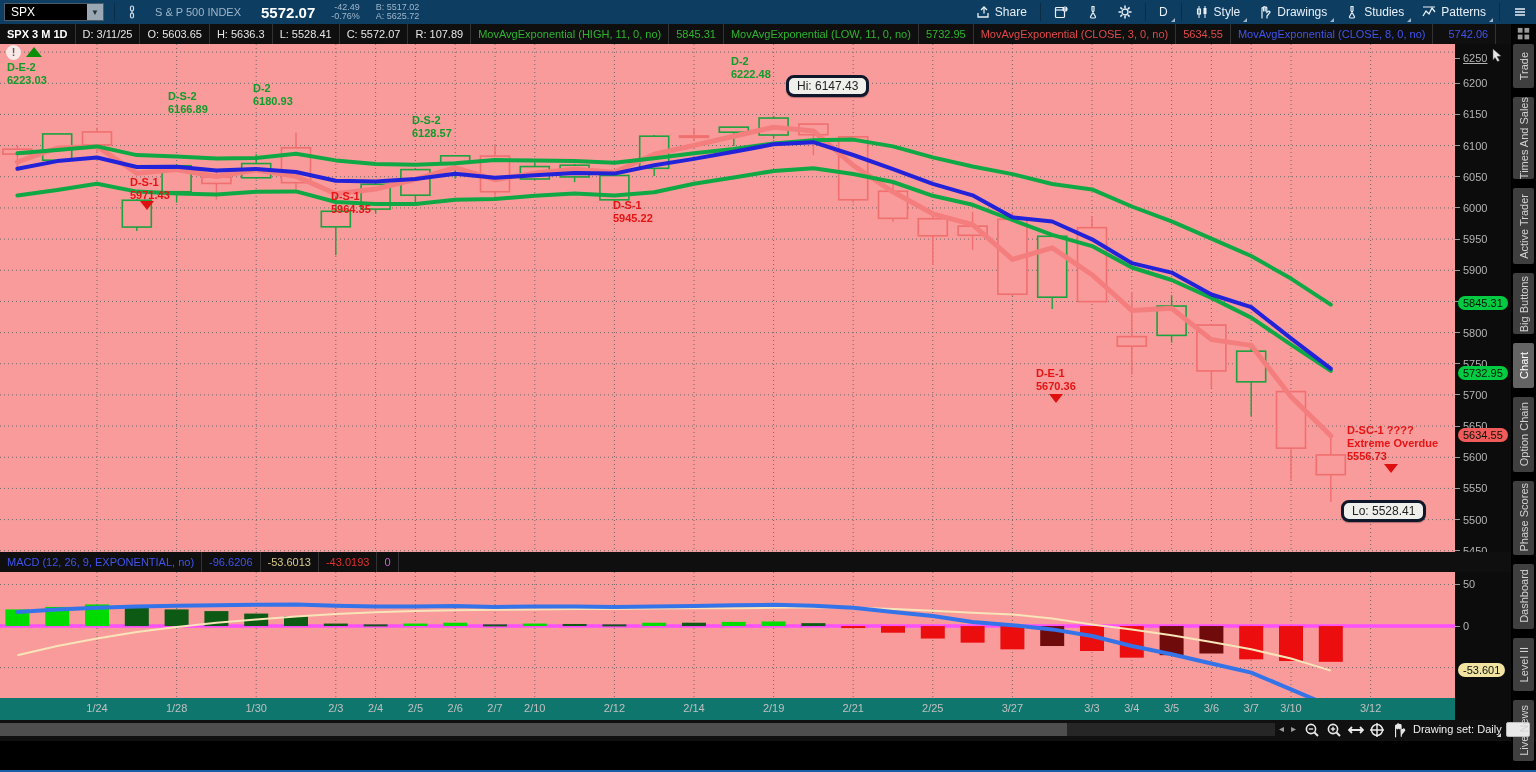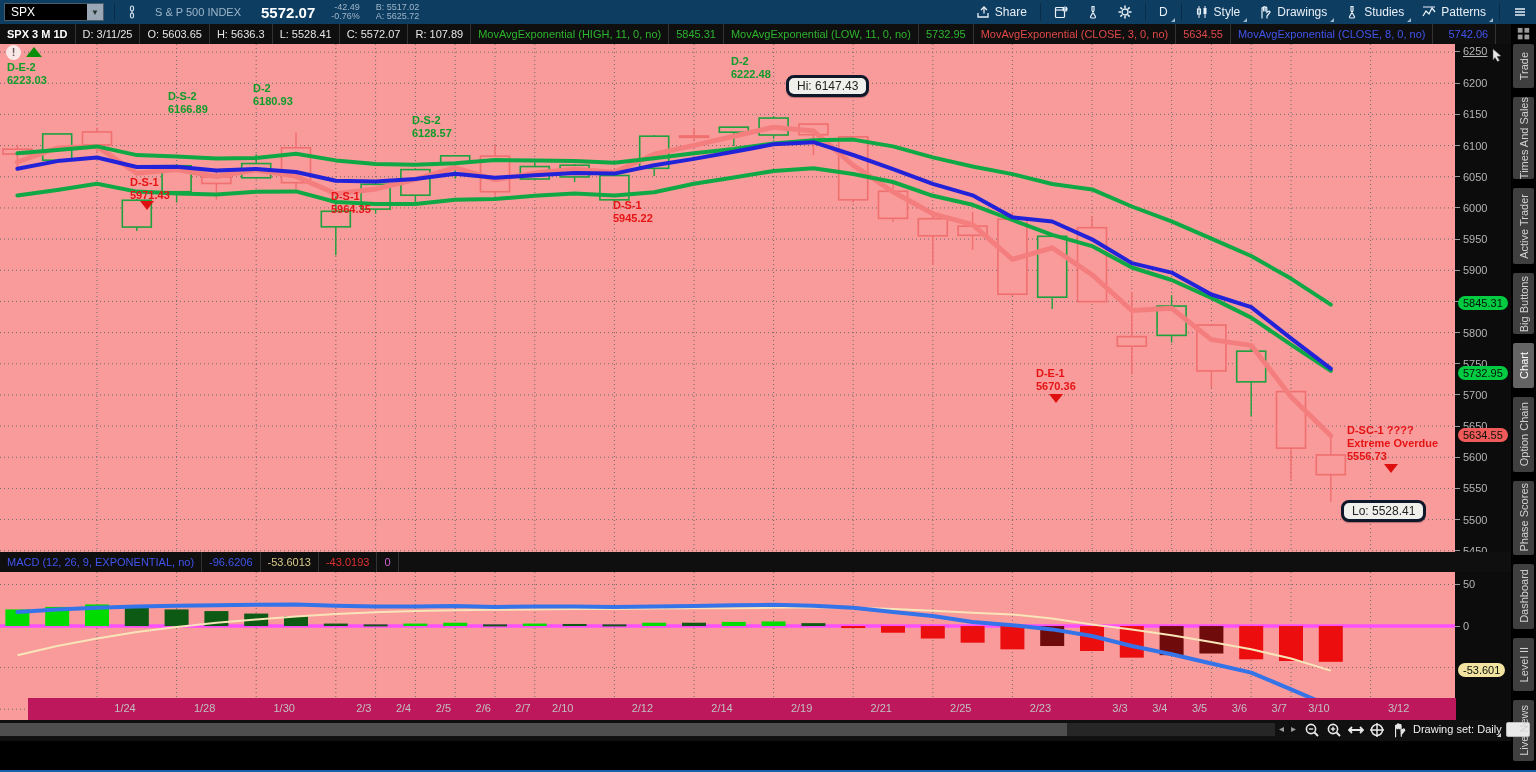--- a/index.html
+++ b/index.html
@@ -46,21 +46,21 @@
   .mdown { position:absolute; width:0; height:0; border-left:7px solid transparent; border-right:7px solid transparent; border-top:9px solid #dd0f0f; }
   .mup { position:absolute; width:0; height:0; border-left:8px solid transparent; border-right:8px solid transparent; border-bottom:10px solid #0b8f0b; }
   .badge { position:absolute; width:15px; height:15px; border-radius:50%; background:rgba(248,242,240,.88); color:#6b5b5b; font-size:11px; font-weight:bold; text-align:center; line-height:15px; }
   .bub { position:absolute; background:#efefec; border:3px solid #0f172a; border-radius:8px; padding:1px 8px; font-size:12px; color:#222; white-space:nowrap; box-shadow:0 1px 1px rgba(0,0,0,.3); }
 
   .macdhead { height:20px; background:#0f0f0f; display:flex; align-items:stretch; font-size:11px; overflow:hidden; }
   .macdhead .cell { display:flex; align-items:center; padding:0 7px; border-right:1px solid #333; white-space:nowrap; }
   .macdwrap { height:126px; display:flex; position:relative; }
   .macdwrap .plot { height:158px; }
 
-  .dateaxis { height:22px; background:#be185d; position:relative; display:flex;margin-left:28px; }
+  .dateaxis { height:22px; background:#0f766e; position:relative; display:flex; }
   .dax-plot { width:1455px; position:relative; }
   .dax-corner { width:56px; background:#0c0c0c; }
   .dlabel { position:absolute; top:4px; width:40px; text-align:center; font-size:11px; color:#c0c0c0; }
 
   .statusrow { height:21px; background:#101010; position:relative; display:flex; align-items:center; }
   .thumb { position:absolute; left:0; top:3px; height:13px; width:1067px; background:#4e4e4e; }
   .track { position:absolute; left:1067px; top:3px; height:13px; width:208px; background:#262626; }
   .srarrow { position:absolute; top:3px; color:#9a9a9a; font-size:10px; }
   .sricon { position:absolute; top:2px; }
   .drawset { position:absolute; left:1413px; top:3px; color:#f0f0f0; font-size:11px; }
@@ -359,21 +359,21 @@
 Extreme Overdue
 5556.73</div>
               <div class="mdown" style="left: 1384px; top: 420px;"></div>
               <div class="bub" style="left: 1341px; top: 456px;">Lo: 5528.41</div>
             </div>
         </div>
         <div class="paxis" id="paxis">
           <svg class="cursor-corner" width="12" height="14" viewBox="0 0 12 14">
             <path d="M2 1l8 7-4 .5 2.5 4-2 1L4 9.5 2 12z" fill="#e8e8e8" stroke="#555" stroke-width="0.5"></path>
           </svg>
-        <div class="ptick" style="top: 1px; text-decoration: underline;">
+        <div class="ptick" style="top: 8px; text-decoration: underline;">
               <span class="tk"></span>
               <span>6250</span>
             </div>
             <div class="ptick" style="top: 33.2687px;">
               <span class="tk"></span>
               <span>6200</span>
             </div>
             <div class="ptick" style="top: 64.4344px;">
               <span class="tk"></span>
               <span>6150</span>
@@ -541,21 +541,21 @@
             <div class="dlabel" style="left: 355.6px;">2/4</div>
             <div class="dlabel" style="left: 395.4px;">2/5</div>
             <div class="dlabel" style="left: 435.2px;">2/6</div>
             <div class="dlabel" style="left: 475px;">2/7</div>
             <div class="dlabel" style="left: 514.8px;">2/10</div>
             <div class="dlabel" style="left: 594.4px;">2/12</div>
             <div class="dlabel" style="left: 674px;">2/14</div>
             <div class="dlabel" style="left: 753.6px;">2/19</div>
             <div class="dlabel" style="left: 833.2px;">2/21</div>
             <div class="dlabel" style="left: 912.8px;">2/25</div>
-            <div class="dlabel" style="left: 992.4px;">2/23</div>
+            <div class="dlabel" style="left: 992.4px;">3/27</div>
             <div class="dlabel" style="left: 1072px;">3/3</div>
             <div class="dlabel" style="left: 1111.8px;">3/4</div>
             <div class="dlabel" style="left: 1151.6px;">3/5</div>
             <div class="dlabel" style="left: 1191.4px;">3/6</div>
             <div class="dlabel" style="left: 1231.2px;">3/7</div>
             <div class="dlabel" style="left: 1271px;">3/10</div>
             <div class="dlabel" style="left: 1350.6px;">3/12</div>
           </div>
         <div class="dax-corner"></div>
       </div>

